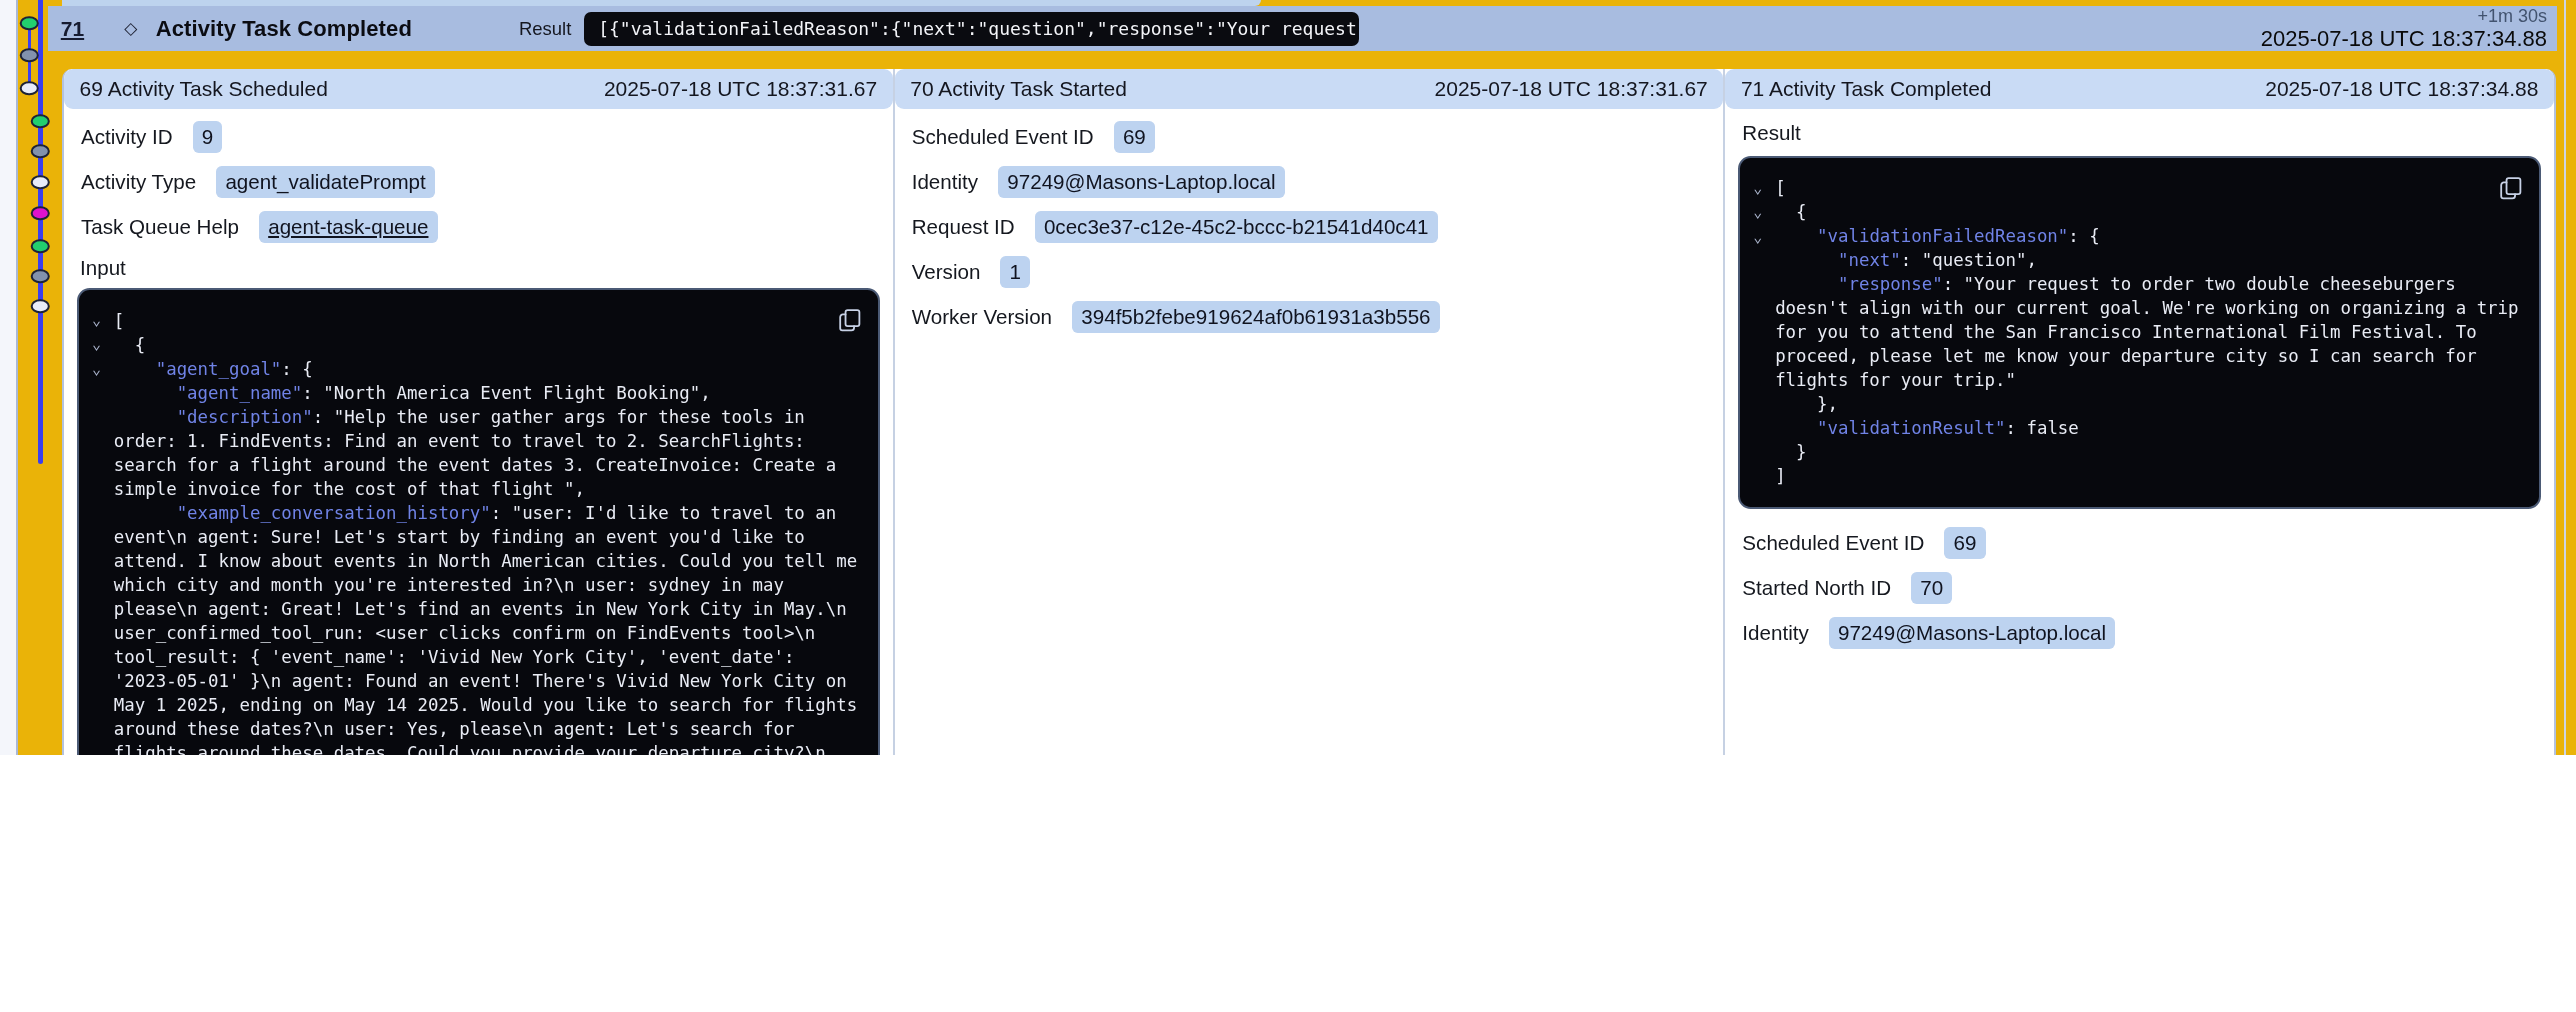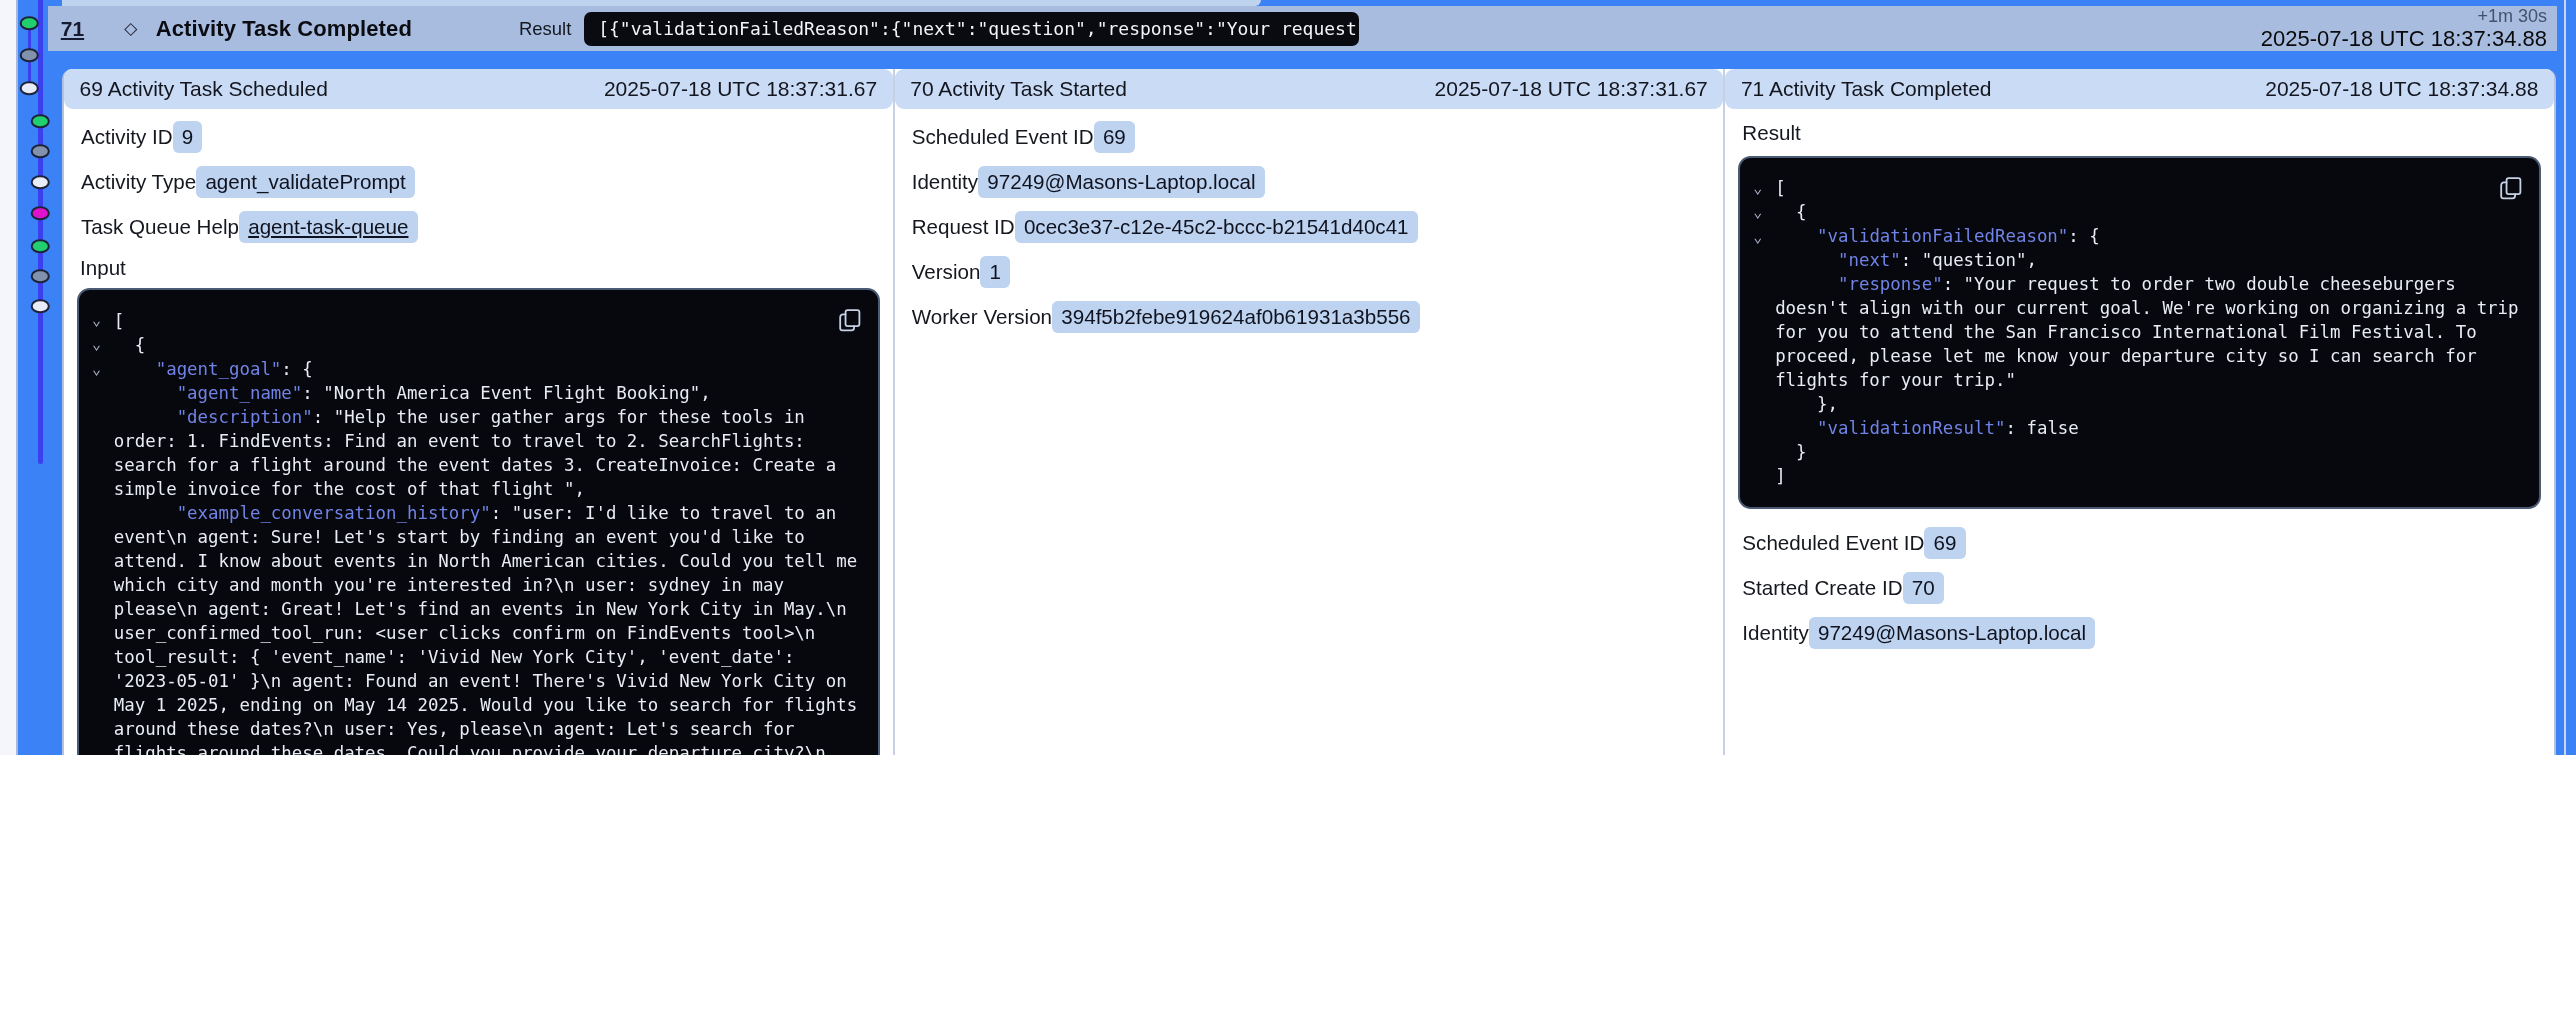--- a/index.html
+++ b/index.html
@@ -1,16 +1,16 @@
 <!DOCTYPE html>
 <html style="font-size:11.4px"><head>
 <meta charset="utf-8">
 <style>
   html,body{margin:0;padding:0;background:#ffffff;}
-  .root{position:relative;width:2576px;height:755px;background:#3b82f6;overflow:hidden;
+  .root{position:relative;width:2576px;height:755px;background:#eab308;overflow:hidden;
         font-family:"Liberation Sans",sans-serif;color:#14161f;}
 
   
   .left-strip{position:absolute;left:0;top:0;width:15.6px;height:1013px;background:#f4f6fb;}
   .left-divider{position:absolute;left:15.6px;top:0;width:2.1px;height:1013px;background:#a9b8d6;}
   .right-divider{position:absolute;left:2564px;top:0;width:2.1px;height:1013px;background:#ccd4e4;}
 
   
   .tl-line{position:absolute;left:38px;top:0;width:5px;height:464px;background:#3a3ff0;border-radius:0 0 2.8px 2.8px;}
   .tl-branch{position:absolute;left:28px;top:23px;width:2.8px;height:65px;background:#3a3ff0;}
@@ -42,21 +42,21 @@
          border-left:2.1px solid #b3c2de;border-right:2.1px solid #b3c2de;border-radius:10px 10px 0 0;
          overflow:hidden;display:flex;box-sizing:border-box;}
   .col{flex:1 1 0;min-width:0;display:flex;flex-direction:column;}
   .col + .col{border-left:2.8px solid #c6d1e3;}
   .col-header{height:40px;flex:none;background:#c9dbf5;display:flex;align-items:center;
               justify-content:space-between;padding:0 15.6px;border-radius:9px;}
   .col-title{font-size:21px;color:#14161f;}
   .col-ts{font-size:21px;color:#14161f;}
   .col-body{padding-top:5.7px;}
 
-  .frow{display:flex;align-items:center;padding:0 17px;min-height:45px;}
+  .frow{display:flex;align-items:center;gap:20px;padding:0 17px;min-height:45px;}
   .flabel{font-size:20.6px;color:#15181f;white-space:nowrap;}
   .badge{background:#bdd3f0;border-radius:5.7px;padding:4.3px 9.2px;font-size:20.6px;color:#10131f;white-space:nowrap;}
   .badge.link{text-decoration:underline;}
 
   
   .codeblock{position:relative;margin:1.4px 12.8px 11.4px 12.8px;background:#07080d;border:2.1px solid #4b5a75;
              border-radius:12.8px;padding:18.5px 17px 18.5px 7px;box-sizing:border-box;}
   .codeblock pre{margin:0;padding-left:28px;font-family:"DejaVu Sans Mono",monospace;font-size:17.4px;
                  line-height:24px;color:#e9ecf5;white-space:pre-wrap;overflow-wrap:break-word;}
   .codeblock .key{color:#7083e6;}
@@ -219,21 +219,21 @@
 </span><span>    },
 </span><span>    </span><span class="key">"validationResult"</span><span>: false
 </span><span>  }
 </span><span>]</span></pre>
         </div>
         <div class="frow">
           <span class="flabel">Scheduled Event ID</span>
           <span class="badge">69</span>
         </div>
         <div class="frow">
-          <span class="flabel">Started Create ID</span>
+          <span class="flabel">Started North ID</span>
           <span class="badge">70</span>
         </div>
         <div class="frow">
           <span class="flabel">Identity</span>
           <span class="badge">97249@Masons-Laptop.local</span>
         </div>
       </div>
     </div>
 
   </div>

